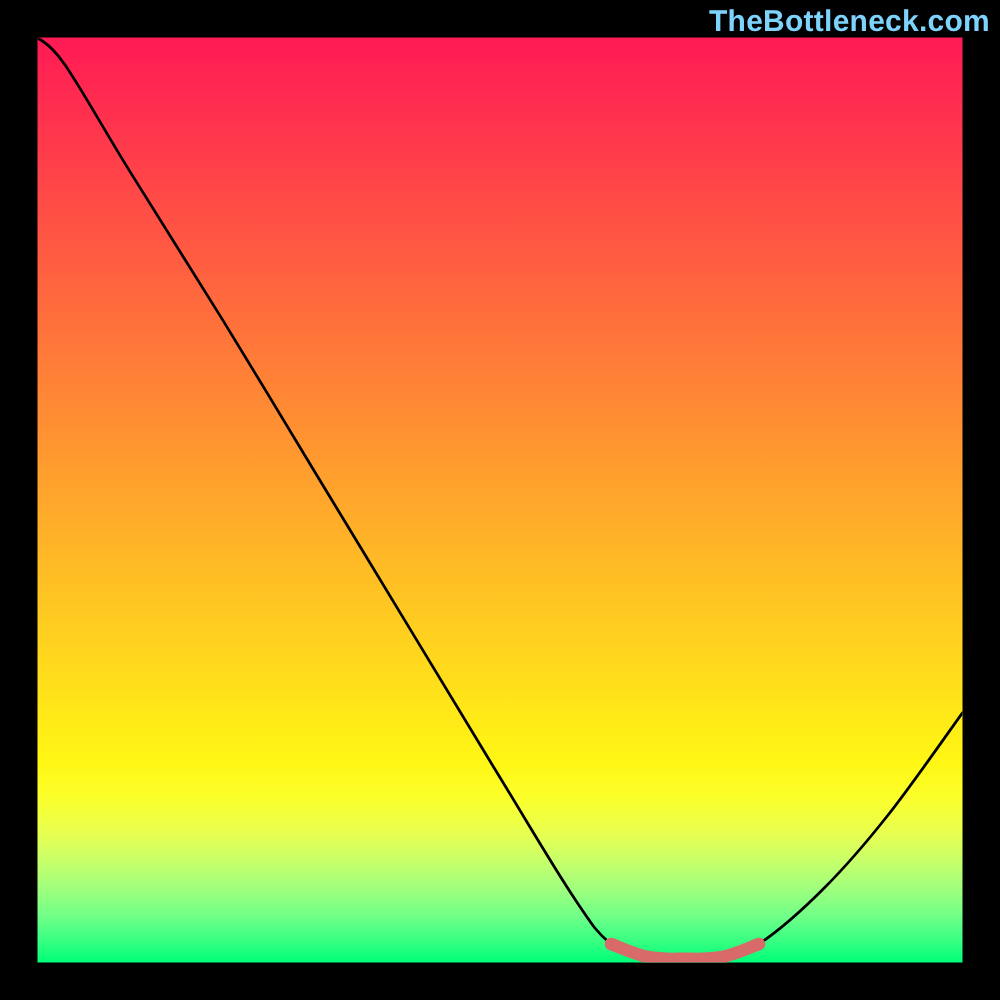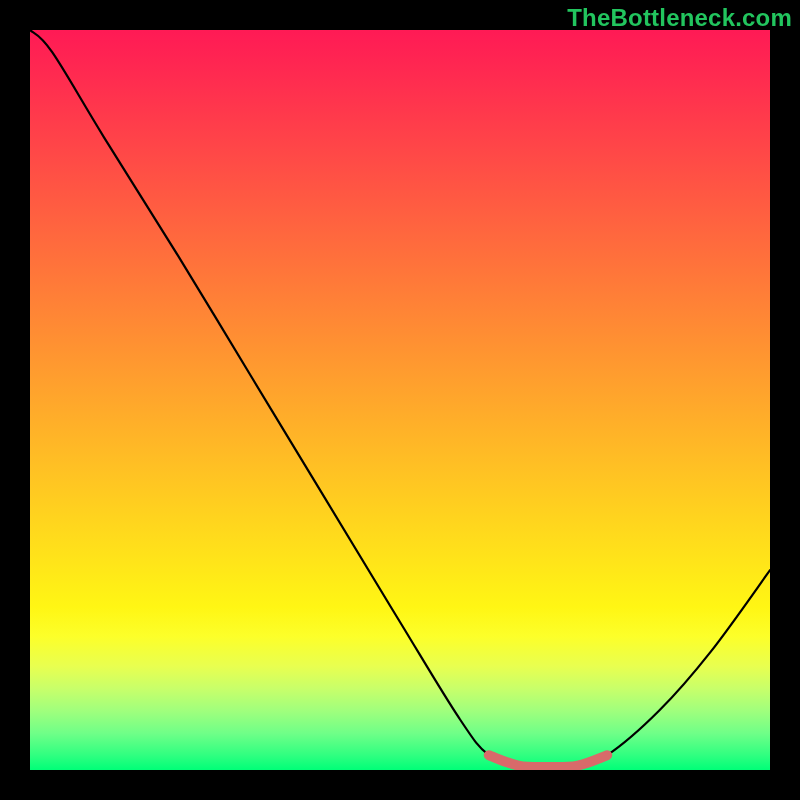--- a/index.html
+++ b/index.html
@@ -10,21 +10,21 @@
     height: 800px;
     background: #000;
   }
   .watermark {
     position: absolute;
     top: 4px;
     right: 8px;
     font-family: Arial, Helvetica, sans-serif;
     font-size: 24px;
     font-weight: 600;
-    color: #22c55e;
+    color: #7dd3fc;
     letter-spacing: 0.2px;
     z-index: 20;
   }
   .plot {
     position: absolute;
     left: 30px;
     top: 30px;
     width: 740px;
     height: 740px;
   }

